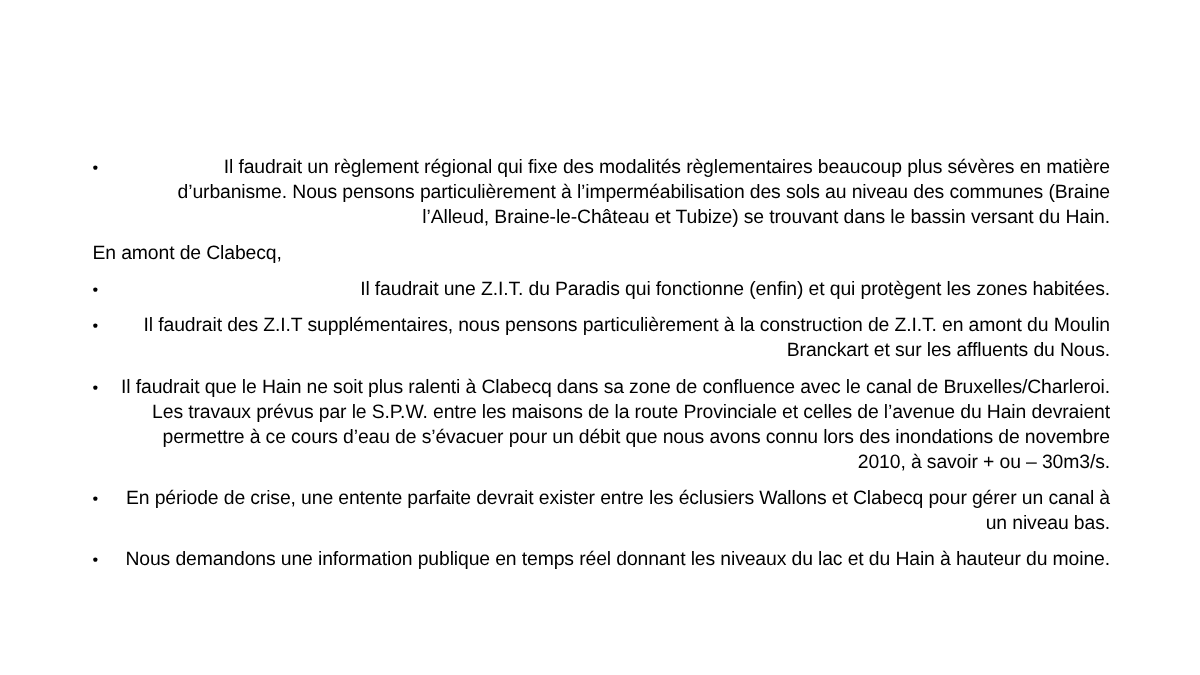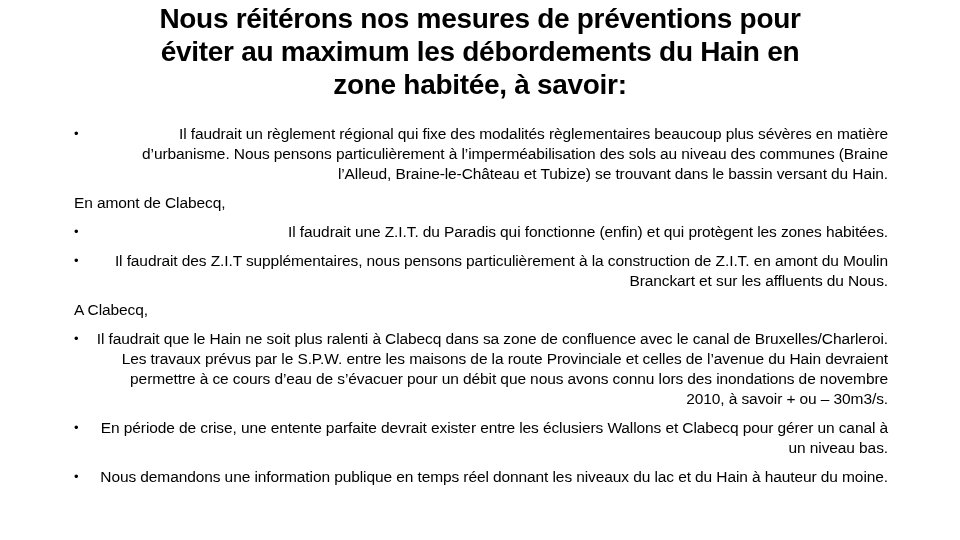--- a/index.html
+++ b/index.html
@@ -57,40 +57,34 @@
     text-align: right;
   }
   .para.plain {
     margin-left: 0;
   }
 </style>
 </head>
 <body>
 
 <div class="slide">
-  <h1 class="title">
-    <span>Nous réitérons nos mesures de préventions pour</span><br>
-    <span>éviter au maximum les débordements du Hain en</span><br>
-    <span>zone habitée, à savoir:</span>
-  </h1>
   <div class="body" id="slide-body">
       <div class="para bullet">
         <span class="dot">•</span>
         <span class="txt">Il faudrait un règlement régional qui fixe des modalités règlementaires beaucoup plus sévères en matière d’urbanisme. Nous pensons particulièrement à l’imperméabilisation des sols au niveau des communes (Braine l’Alleud, Braine-le-Château et Tubize) se trouvant dans le bassin versant du Hain.</span>
       </div>
       <div class="para plain">En amont de Clabecq,</div>
       <div class="para bullet">
         <span class="dot">•</span>
         <span class="txt">Il faudrait une Z.I.T. du Paradis qui fonctionne (enfin) et qui protègent les zones habitées.</span>
       </div>
       <div class="para bullet">
         <span class="dot">•</span>
         <span class="txt">Il faudrait des Z.I.T supplémentaires, nous pensons particulièrement à la construction de Z.I.T. en amont du Moulin Branckart et sur les affluents du Nous.</span>
       </div>
-      <div class="para plain">A Clabecq,</div>
       <div class="para bullet">
         <span class="dot">•</span>
         <span class="txt">Il faudrait que le Hain ne soit plus ralenti à Clabecq dans sa zone de confluence avec le canal de Bruxelles/Charleroi. Les travaux prévus par le S.P.W. entre les maisons de la route Provinciale et celles de l’avenue du Hain devraient permettre à ce cours d’eau de s’évacuer pour un débit que nous avons connu lors des inondations de novembre 2010, à savoir + ou – 30m3/s.</span>
       </div>
       <div class="para bullet">
         <span class="dot">•</span>
         <span class="txt">En période de crise, une entente parfaite devrait exister entre les éclusiers Wallons et Clabecq pour gérer un canal à un niveau bas.</span>
       </div>
       <div class="para bullet">
         <span class="dot">•</span>

